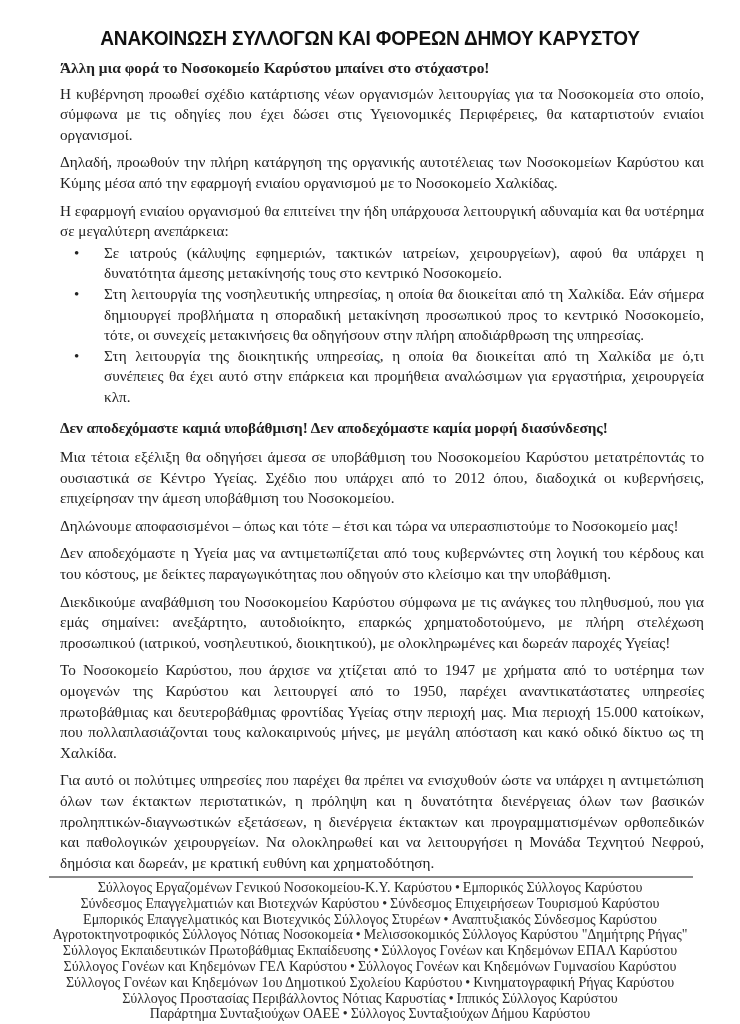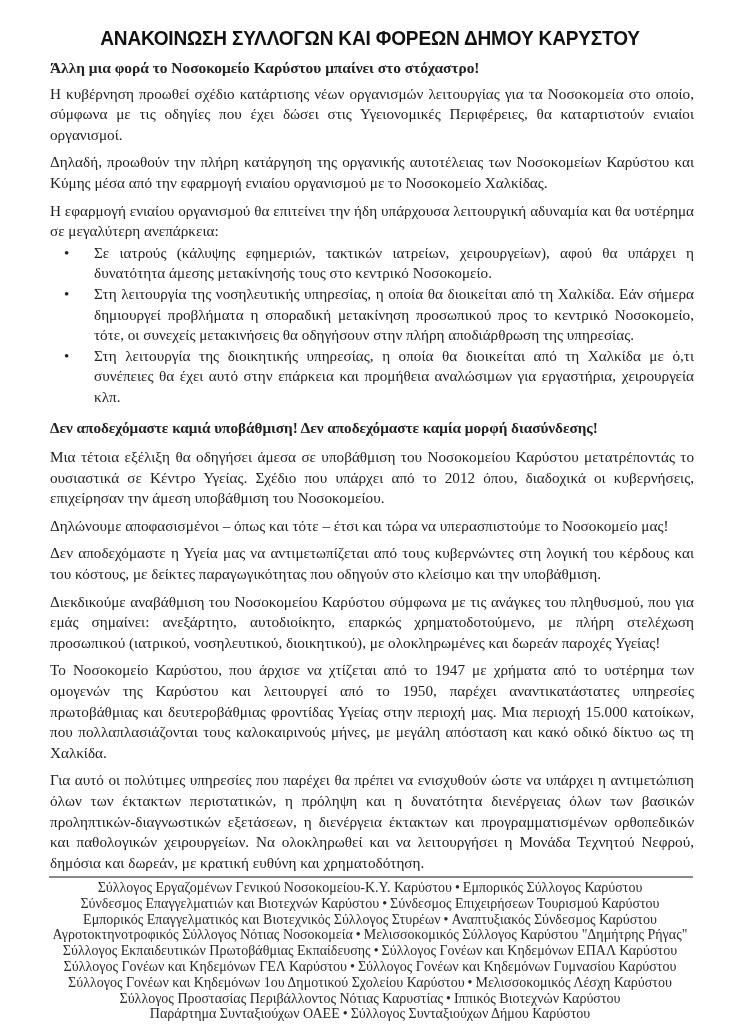--- a/index.html
+++ b/index.html
@@ -10,21 +10,21 @@
     }
     .page { position: relative; width: 608px; height: 1024px; }
     .title {
       position: absolute; top: 26px; left: 0; width: 740px;
       text-align: center; font-family: "Liberation Sans", sans-serif;
       font-weight: bold; font-size: 20.5px; letter-spacing: -0.2px;
       color: #111;
       transform: scaleX(0.93); transform-origin: center;
     }
     .body {
-      position: absolute; left: 50px; top: 58px; width: 644px;
+      position: absolute; left: 60px; top: 58px; width: 644px;
       font-family: "Liberation Serif", serif; font-size: 15.2px; line-height: 20.6px;
       color: #222;
     }
     .body p { margin: 0 0 7px 0; text-align: justify; }
     .lead { font-weight: bold; font-size: 15.4px; margin-bottom: 5px !important; text-align: left !important; }
     .body ul { margin: -6px 0 7px 0; padding: 0 0 0 44px; list-style: none; }
     .body li { position: relative; text-align: justify; }
     .body li .bullet {
       position: absolute; left: -30px; top: 0; width: 10px; font-size: 15px;
     }
@@ -80,17 +80,17 @@
 
   <div class="divider"></div>
 
   <div class="footer">
     <div><span>Σύλλογος Εργαζομένων Γενικού Νοσοκομείου-Κ.Υ. Καρύστου</span><span class="sep">•</span><span>Εμπορικός Σύλλογος Καρύστου</span></div>
     <div><span>Σύνδεσμος Επαγγελματιών και Βιοτεχνών Καρύστου</span><span class="sep">•</span><span>Σύνδεσμος Επιχειρήσεων Τουρισμού Καρύστου</span></div>
     <div><span>Εμπορικός Επαγγελματικός και Βιοτεχνικός Σύλλογος Στυρέων</span><span class="sep">•</span><span>Αναπτυξιακός Σύνδεσμος Καρύστου</span></div>
     <div><span>Αγροτοκτηνοτροφικός Σύλλογος Νότιας Νοσοκομεία</span><span class="sep">•</span><span>Μελισσοκομικός Σύλλογος Καρύστου "Δημήτρης Ρήγας"</span></div>
     <div><span>Σύλλογος Εκπαιδευτικών Πρωτοβάθμιας Εκπαίδευσης</span><span class="sep">•</span><span>Σύλλογος Γονέων και Κηδεμόνων ΕΠΑΛ Καρύστου</span></div>
     <div><span>Σύλλογος Γονέων και Κηδεμόνων ΓΕΛ Καρύστου</span><span class="sep">•</span><span>Σύλλογος Γονέων και Κηδεμόνων Γυμνασίου Καρύστου</span></div>
-    <div><span>Σύλλογος Γονέων και Κηδεμόνων 1ου Δημοτικού Σχολείου Καρύστου</span><span class="sep">•</span><span>Μελισσοκομικός Λέσχη Καρύστου</span></div>
-    <div><span>Σύλλογος Προστασίας Περιβάλλοντος Νότιας Καρυστίας</span><span class="sep">•</span><span>Ιππικός Βιοτεχνών Καρύστου</span></div>
+    <div><span>Σύλλογος Γονέων και Κηδεμόνων 1ου Δημοτικού Σχολείου Καρύστου</span><span class="sep">•</span><span>Κινηματογραφική Ρήγας Καρύστου</span></div>
+    <div><span>Σύλλογος Προστασίας Περιβάλλοντος Νότιας Καρυστίας</span><span class="sep">•</span><span>Ιππικός Σύλλογος Καρύστου</span></div>
     <div><span>Παράρτημα Συνταξιούχων ΟΑΕΕ</span><span class="sep">•</span><span>Σύλλογος Συνταξιούχων Δήμου Καρύστου</span></div>
   </div>
 </div>
 
 </body></html>

